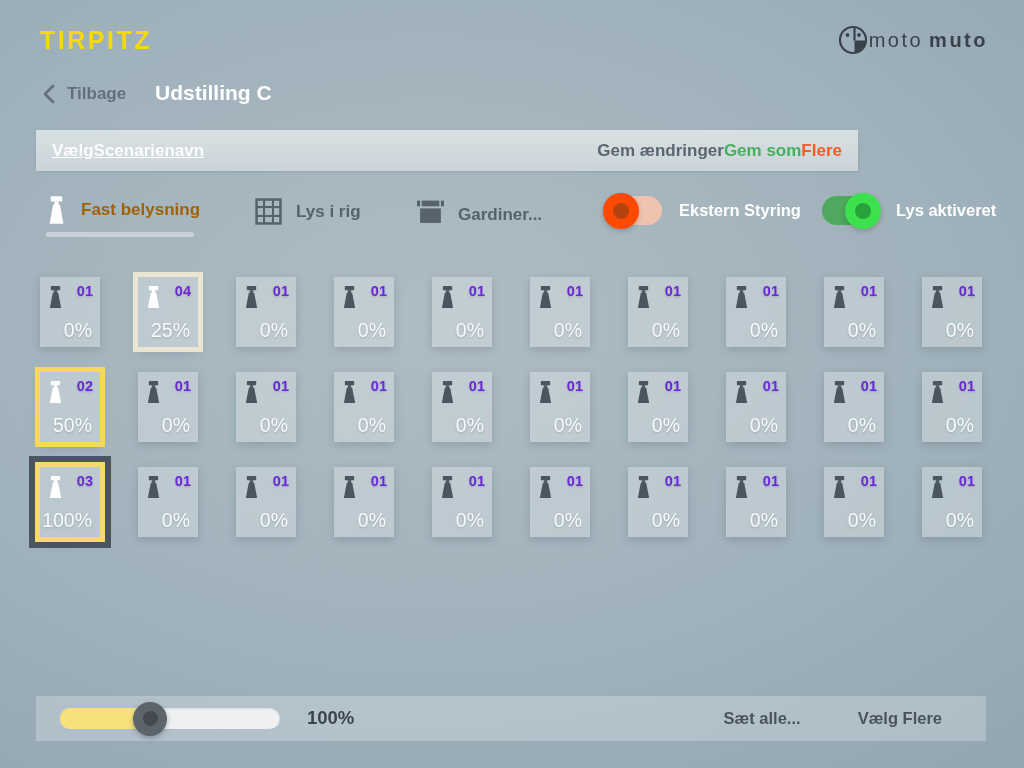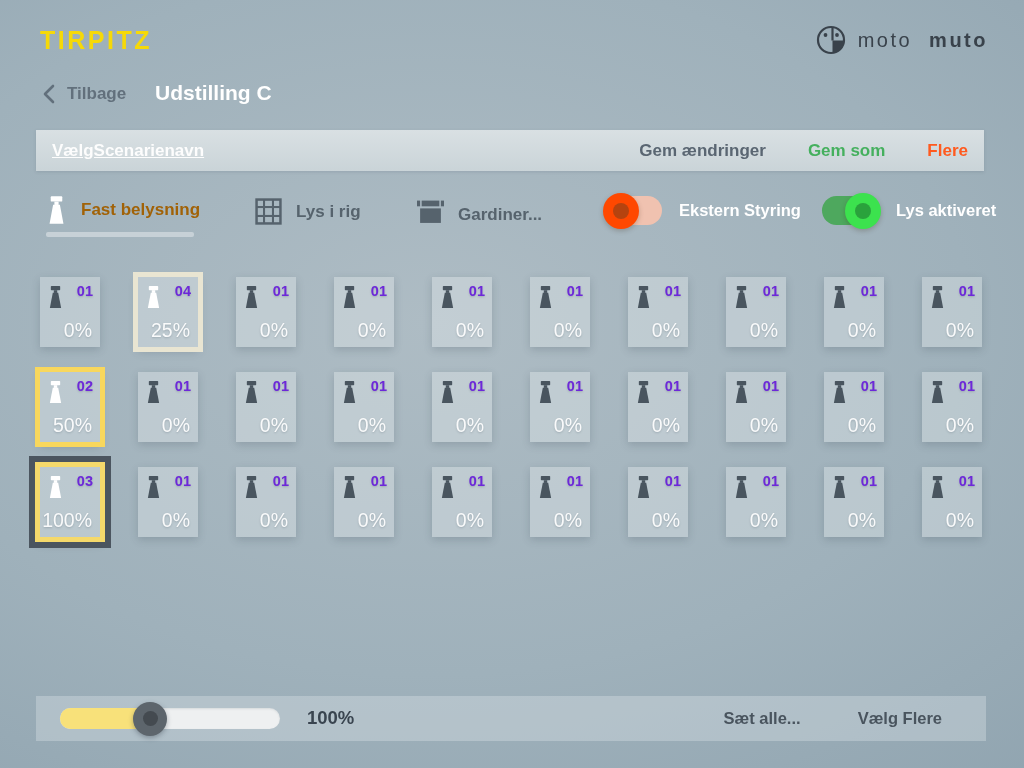--- a/index.html
+++ b/index.html
@@ -11,40 +11,40 @@
     -webkit-font-smoothing:antialiased;
   }
   .abs{position:absolute;}
 
   
   .logo{
     left:40px;top:26px;
     font-size:25px;font-weight:800;letter-spacing:2.5px;
     color:#f6d908;
   }
-  .brand{right:36px;top:24px;display:flex;align-items:center;gap:11px;color:#39424b;}
+  .brand{right:36px;top:24px;display:flex;align-items:center;color:#39424b;}
   .brand .face{width:32px;height:32px;}
   .brand .b-reg{font-size:20px;font-weight:400;letter-spacing:2.5px;}
   .brand .b-bold{font-size:20px;font-weight:800;letter-spacing:2.5px;margin-left:6px;}
 
   
   .back-btn{left:40px;top:83px;display:flex;align-items:center;gap:9px;cursor:pointer;}
   .back-btn span{font-size:17px;font-weight:600;color:#62707c;}
   .page-title{left:155px;top:81px;font-size:21px;font-weight:700;color:#ffffff;}
 
   
   .scenario-bar{
-    left:36px;top:130px;width:948px;height:41px;
+    left:36px;top:130px;width:822px;height:41px;
     background:linear-gradient(#d9e0e3 0%, #cad4d8 100%);
     display:flex;align-items:center;justify-content:space-between;
     padding:0 16px;box-sizing:border-box;
     box-shadow:0 1px 3px rgba(70,85,100,.18);
   }
   .scenario-link{font-size:17px;font-weight:600;color:#fdfdfd;text-decoration:underline;cursor:pointer;}
-  .scenario-actions{display:flex;gap:42px;align-items:center;}
+  .scenario-actions{display:flex;align-items:center;}
   .scenario-actions .act{font-size:17px;font-weight:700;cursor:pointer;background:none;border:none;padding:0;font-family:inherit;}
   .act-save{color:#5a6672;}
   .act-saveas{color:#45b05e;}
   .act-delete{color:#ff5a1f;}
 
   
   .tab{display:flex;align-items:center;gap:14px;cursor:pointer;}
   .tab .tab-label{font-size:17px;font-weight:700;}
   .tab-active .tab-label{color:#a16207;}
   .tab-inactive .tab-label{color:#56636d;}

